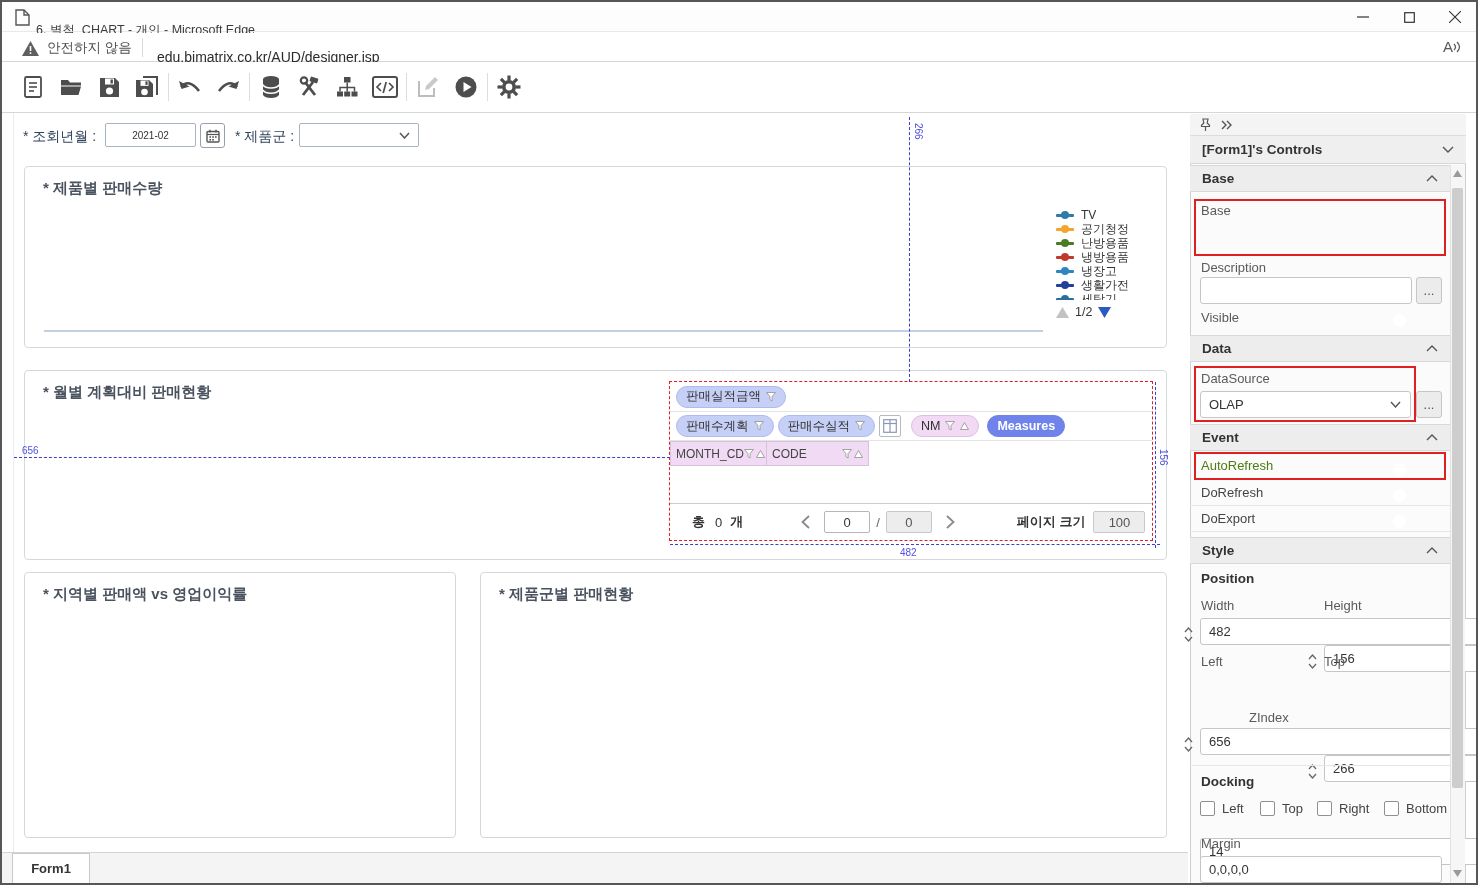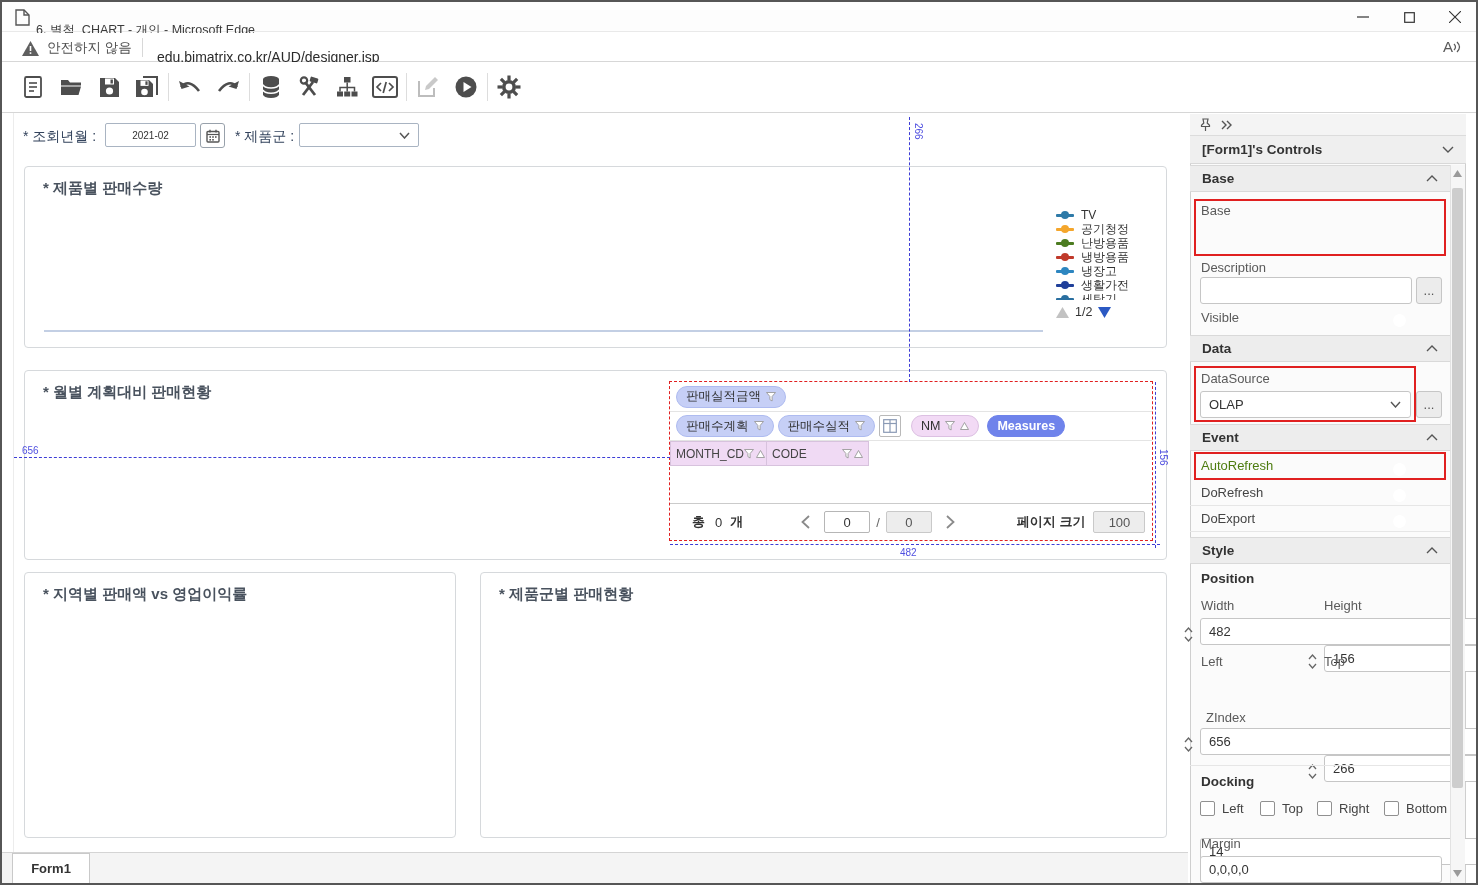--- a/index.html
+++ b/index.html
@@ -551,21 +551,21 @@
     <input value="266" style="">
     <span class="spins">
         <svg width="9" height="6">
           <path d="M1 5 l3.5 -4 3.5 4" fill="none" stroke="#666" stroke-width="1.3"></path>
         </svg>
         <svg width="9" height="6">
           <path d="M1 1 l3.5 4 3.5 -4" fill="none" stroke="#666" stroke-width="1.3"></path>
         </svg>
       </span>
   </span>
-  <span class="abs plabel" style="left:1204px;top:708px;">ZIndex</span>
+  <span class="abs plabel" style="left:1247px;top:708px;">ZIndex</span>
   <span class="abs num" style="left:1198px;top:728px;width:113px;">
     <input value="14" style="">
     
   </span>
   <div class="abs rowline" style="top:763px;"></div>
   <span class="abs" style="left:1199px;top:772px;font-size:13.5px;font-weight:700;color:#333;">Docking</span>
   <label class="abs cbl" style="left:1198px;top:799px;">
       <input type="checkbox" class="cb" style="">
       <span>Left</span>
     </label>

